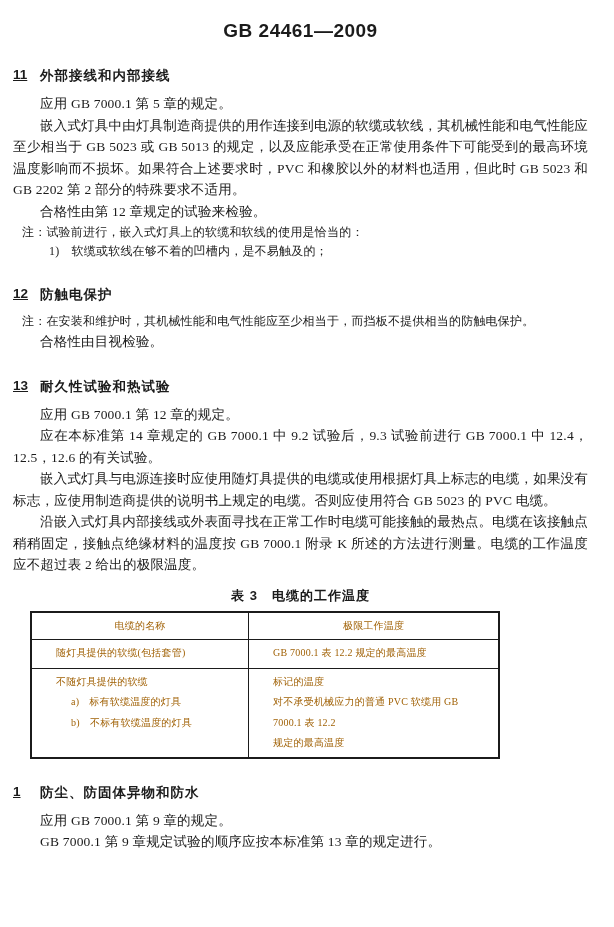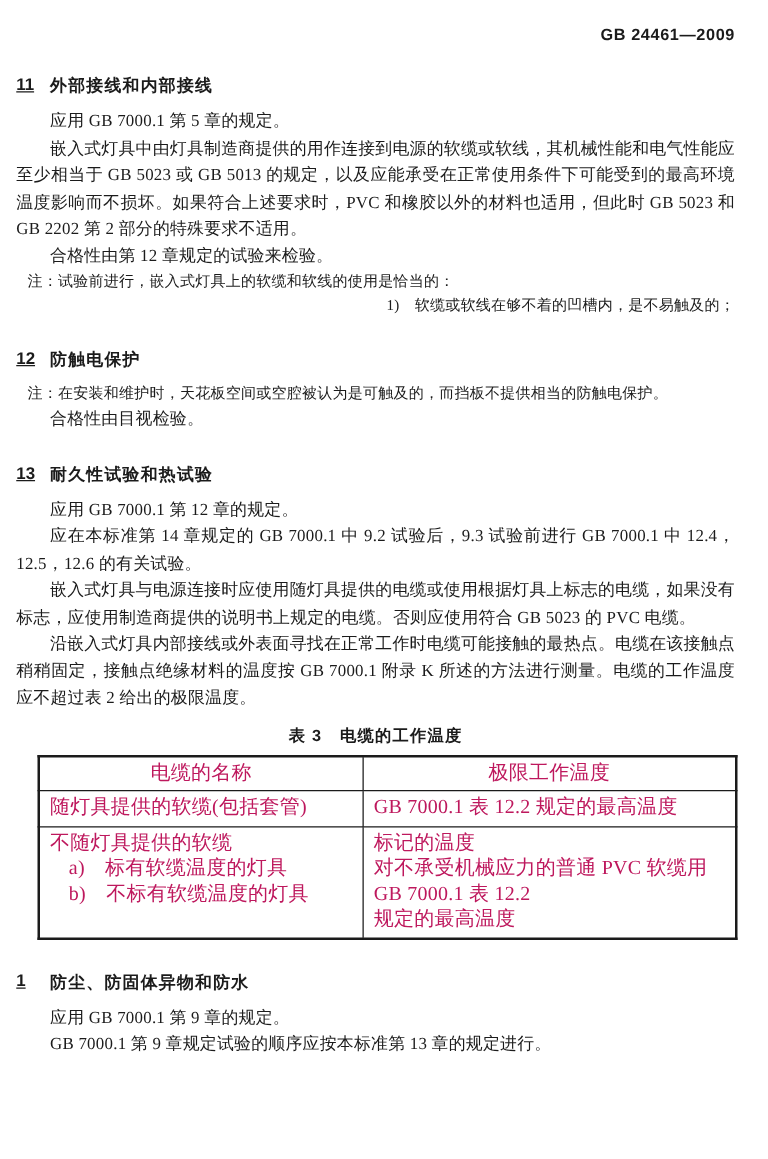--- a/index.html
+++ b/index.html
@@ -9,24 +9,24 @@
     margin:0 auto;
     background:#ffffff;
     color:#1b1b1b;
     font-family:"Liberation Serif","DejaVu Serif",serif;
     font-size:13.5px;
     box-sizing:border-box;
     padding:20px 26px 0 13px;
     overflow:hidden;
   }
   .doc-header {
-    text-align:right;
+    text-align:center;
     font-family:"Liberation Sans","DejaVu Sans",sans-serif;
     font-weight:bold;
-    font-size:13px;
+    font-size:19px;
     letter-spacing:0.5px;
     margin-bottom:6px;
   }
   section { display:block; }
   .sec-h {
     display:flex;
     font-family:"Liberation Sans","DejaVu Sans",sans-serif;
     font-size:13.5px;
     font-weight:bold;
     margin:25px 0 8px 0;
@@ -42,52 +42,52 @@
   }
   .note {
     font-size:12px;
     line-height:19px;
     margin:1px 0 0 9px;
     letter-spacing:0.2px;
   }
   .note-item {
     font-size:12px;
     line-height:19px;
+    margin-left:36px;
     letter-spacing:0.2px;
-    text-align:right;
   }
   .tbl-caption {
     text-align:center;
     font-family:"Liberation Sans","DejaVu Sans",sans-serif;
     font-weight:bold;
     font-size:13px;
     margin:11px 0 6px 0;
     letter-spacing:1px;
   }
   table.tbl {
     border-collapse:collapse;
-    width:560px;
+    width:470px;
     margin-left:17px;
-    font-size:16px;
-    color:#be185d;
+    font-size:10px;
+    color:#a16207;
     border:2px solid #1b1b1b;
   }
   table.tbl th, table.tbl td {
     border:1px solid #1b1b1b;
     vertical-align:middle;
     line-height:20px;
     letter-spacing:0.2px;
   }
   table.tbl th {
     font-weight:normal;
     text-align:center;
     padding:3px 6px;
     height:20px;
   }
-  table.tbl td { padding:3px 8px; vertical-align:top;font-family:Liberation Serif, serif; }
+  table.tbl td { padding:3px 24px; vertical-align:top;font-family:Liberation Serif, serif; }
   table.tbl .c1 { width:46.5%; }
   table.tbl .c2 { width:53.5%; }
   .row1 td { height:22px; vertical-align:middle; }
   .cell-line { line-height:20.5px; }
   .cell-sub { padding-left:15px; line-height:20.5px; }
 </style>
 </head>
 <body>
 
 <div class="page">
@@ -104,21 +104,21 @@
     <p class="body-p">合格性由第 12 章规定的试验来检验。</p>
     <div class="note">注：试验前进行，嵌入式灯具上的软缆和软线的使用是恰当的：</div>
     <div class="note-item">1)　软缆或软线在够不着的凹槽内，是不易触及的；</div>
   </section>
 
   <section>
     <h2 class="sec-h">
       <span class="sec-num">12</span>
       <span class="sec-title">防触电保护</span>
     </h2>
-    <div class="note">注：在安装和维护时，天花板空间或空腔被认为是可触及的，而挡板不提供相当的防触电保护。</div>
+    <div class="note">注：在安装和维护时，其机械性能和电气性能应至少相当于，而挡板不提供相当的防触电保护。</div>
     <p class="body-p">合格性由目视检验。</p>
   </section>
 
   <section>
     <h2 class="sec-h">
       <span class="sec-num">13</span>
       <span class="sec-title">耐久性试验和热试验</span>
     </h2>
     <p class="body-p">应用 GB 7000.1 第 12 章的规定。</p>
     <p class="body-p">应在本标准第 14 章规定的 GB 7000.1 中 9.2 试验后，9.3 试验前进行 GB 7000.1 中 12.4，12.5，12.6 的有关试验。</p>

